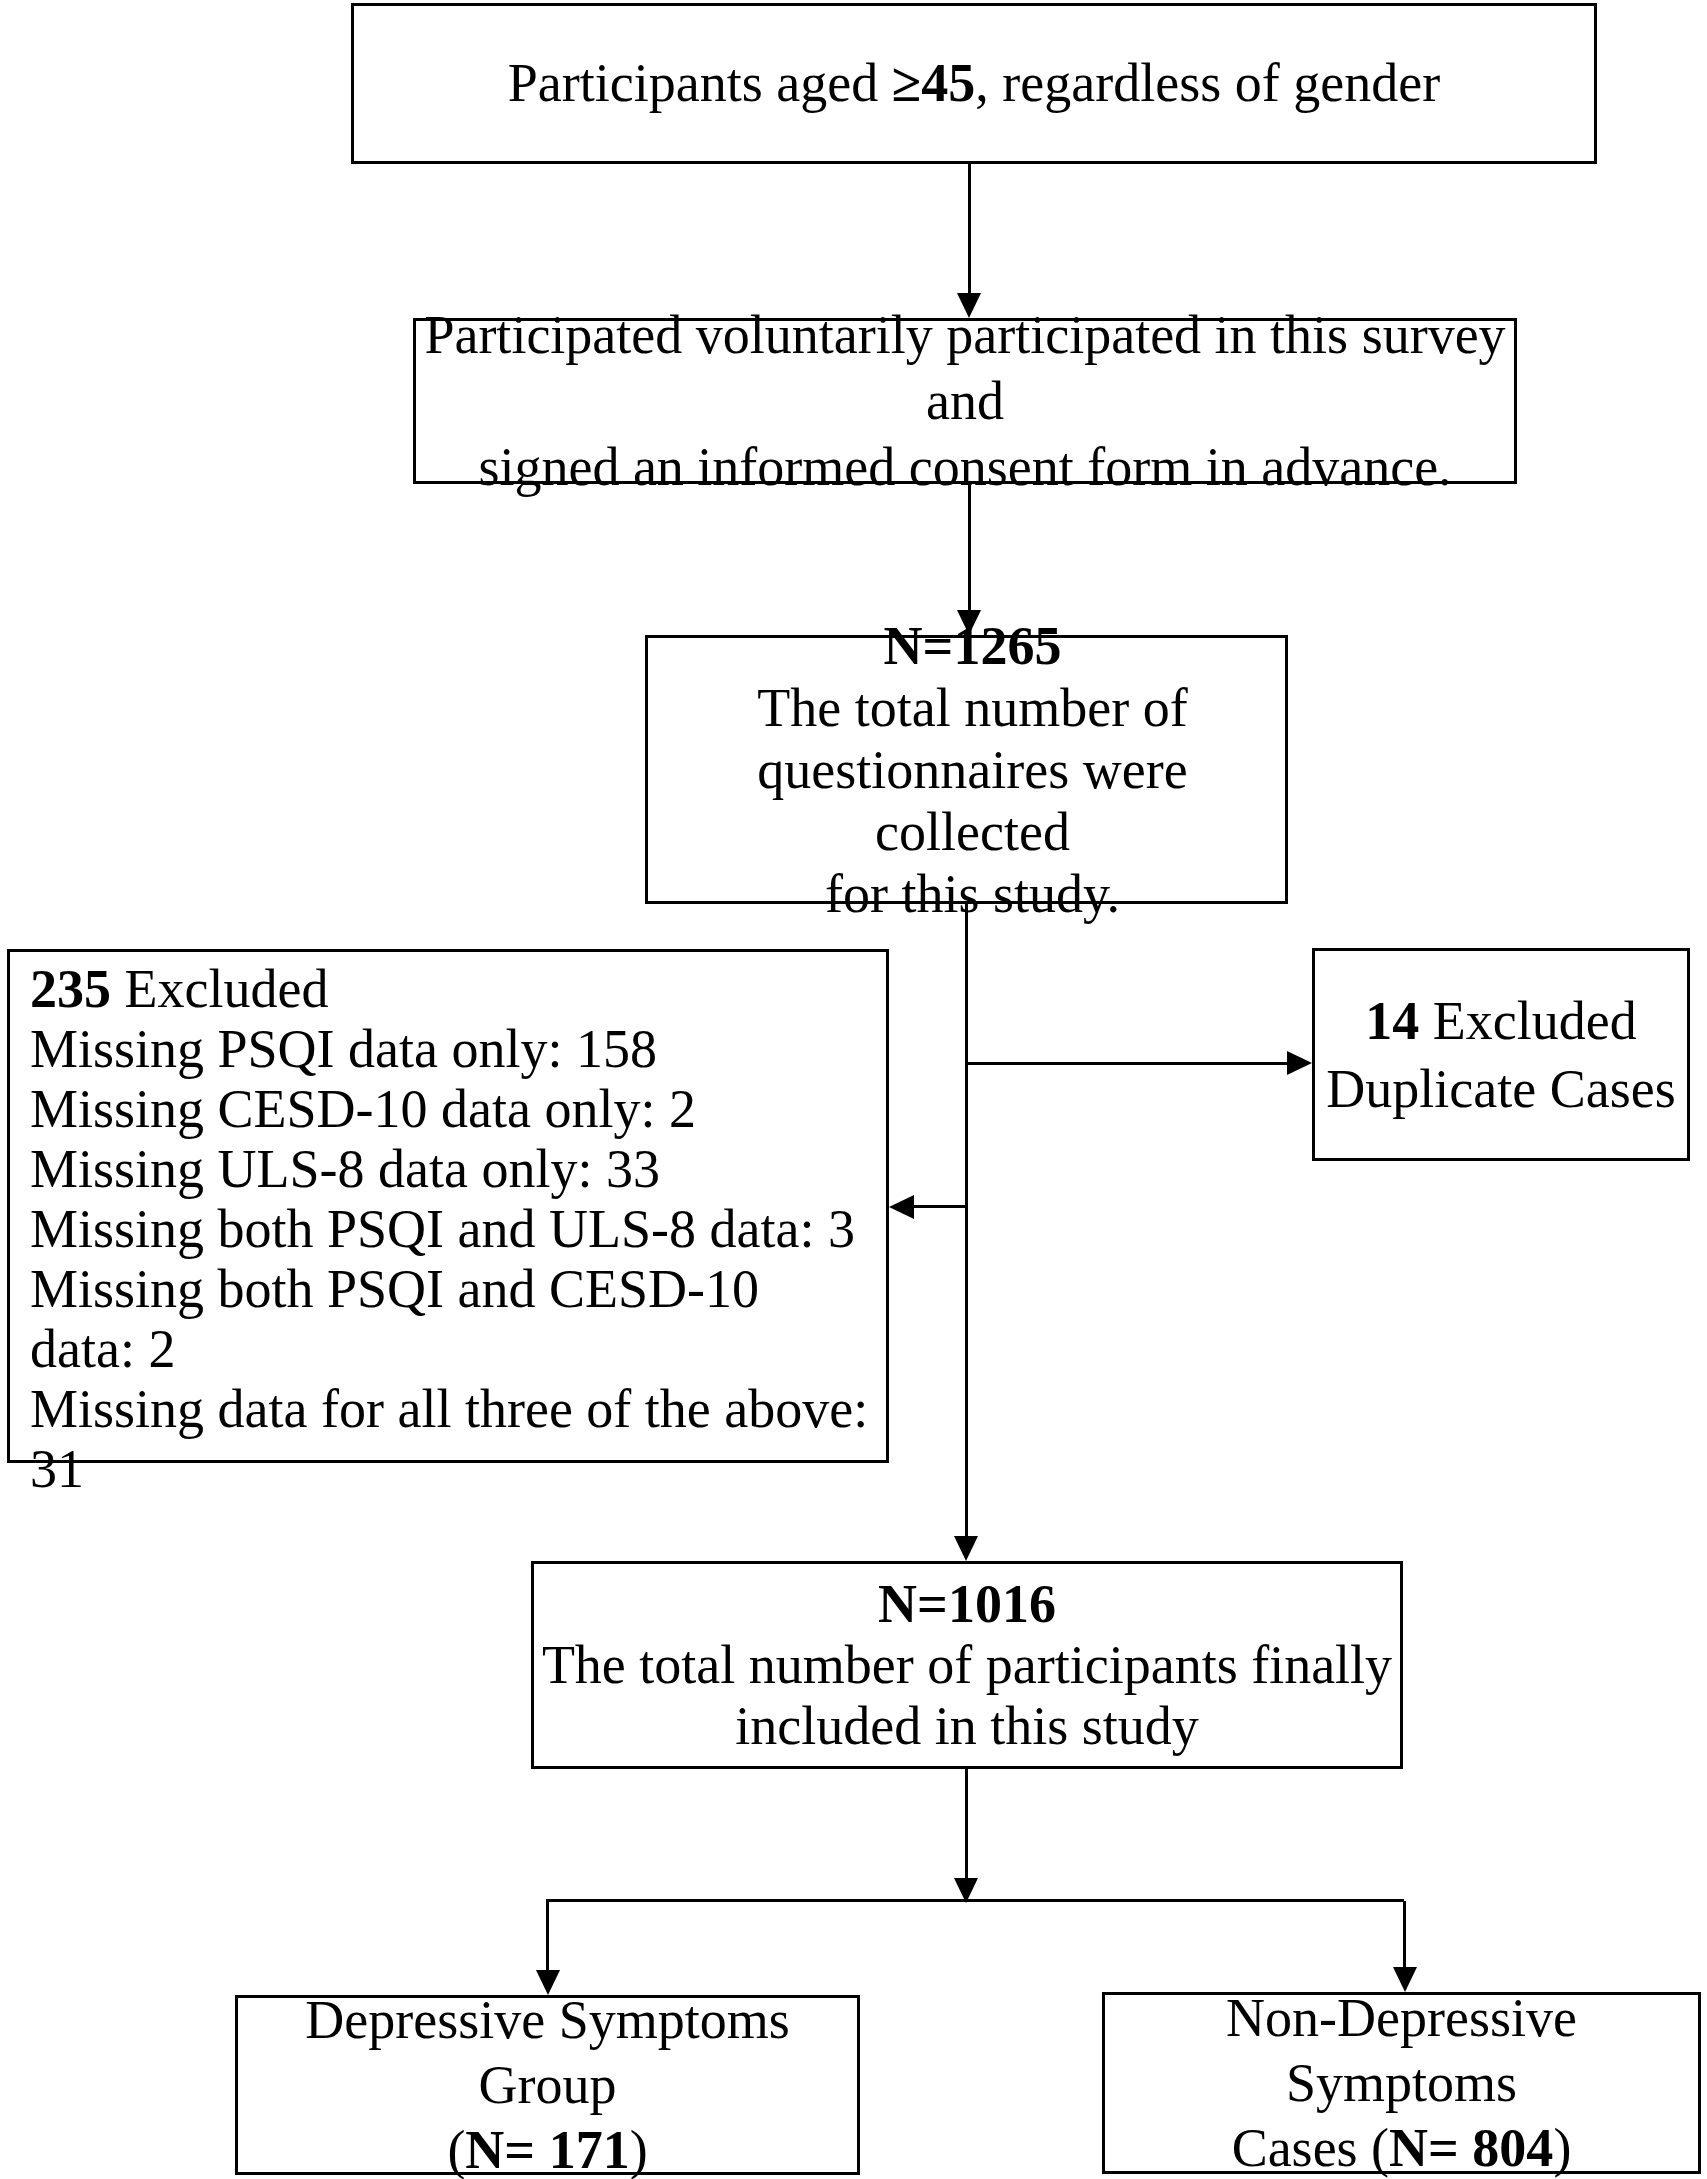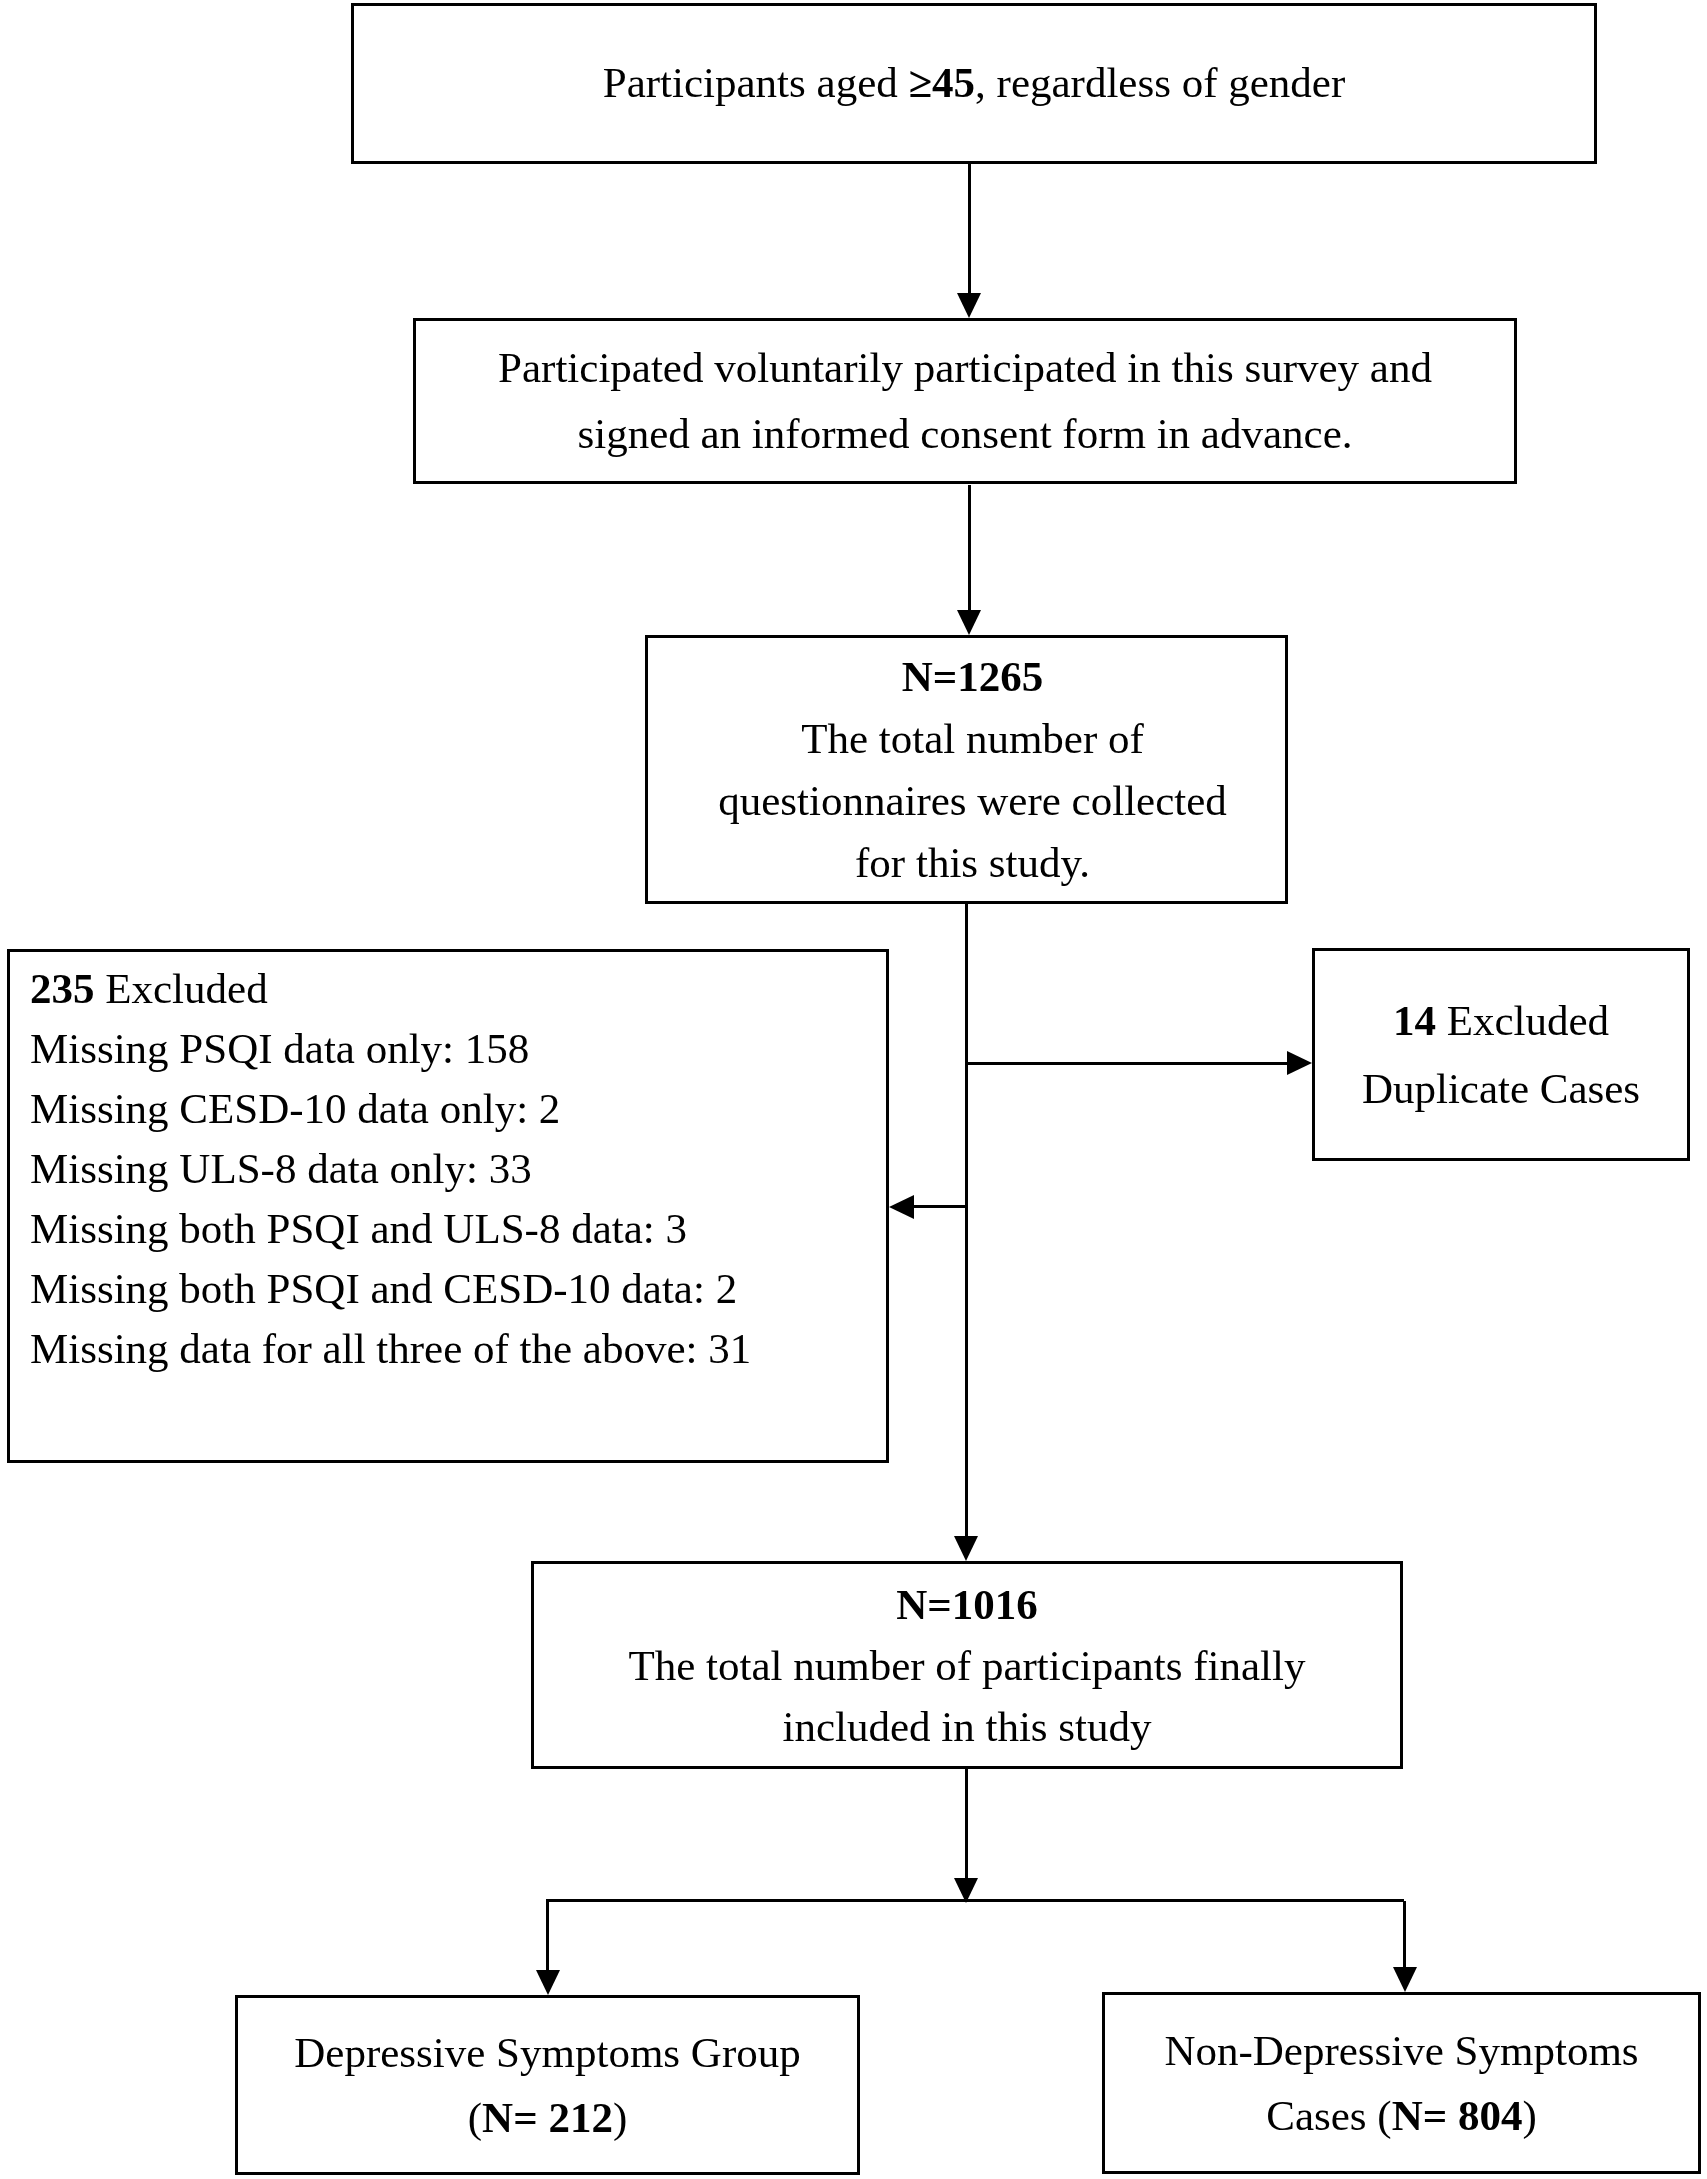--- a/index.html
+++ b/index.html
@@ -16,21 +16,21 @@
   .box {
     position: absolute;
     box-sizing: border-box;
     border: 3.7px solid #000000;
     background: #ffffff;
     display: flex;
     flex-direction: column;
     justify-content: center;
     align-items: center;
     text-align: center;
-    font-size: 43px;
+    font-size: 54px;
     line-height: 62px;
   }
   .box.left-align {
     align-items: flex-start;
     justify-content: flex-start;
     text-align: left;
     padding: 7.4px 16.6px 7.4px 20px;
     line-height: 60px;
   }
   .bold { font-weight: bold; }
@@ -115,21 +115,21 @@
 
   <div class="vline" style="left:546px; top:1901px; height:70px;"></div>
   <div class="arr down" style="left:536px; top:1970px;"></div>
 
   <div class="vline" style="left:1403px; top:1901px; height:66px;"></div>
   <div class="arr down" style="left:1393px; top:1967px;"></div>
 
   <div class="box" style="left:235px; top:1995px; width:625px; height:180px;">
     <div class="bottom-line">Depressive Symptoms Group</div>
     <div class="bottom-line">
-      <span>(</span><span class="bold">N= 212</span><span>)</span>
+      <span>(</span><span class="bold">N= 171</span><span>)</span>
     </div>
   </div>
 
   <div class="box" style="left:1102px; top:1992px; width:599px; height:182px;">
     <div class="bottom-line">Non-Depressive Symptoms</div>
     <div class="bottom-line">
       <span>Cases (</span><span class="bold">N= 804</span><span>)</span>
     </div>
   </div>
 

